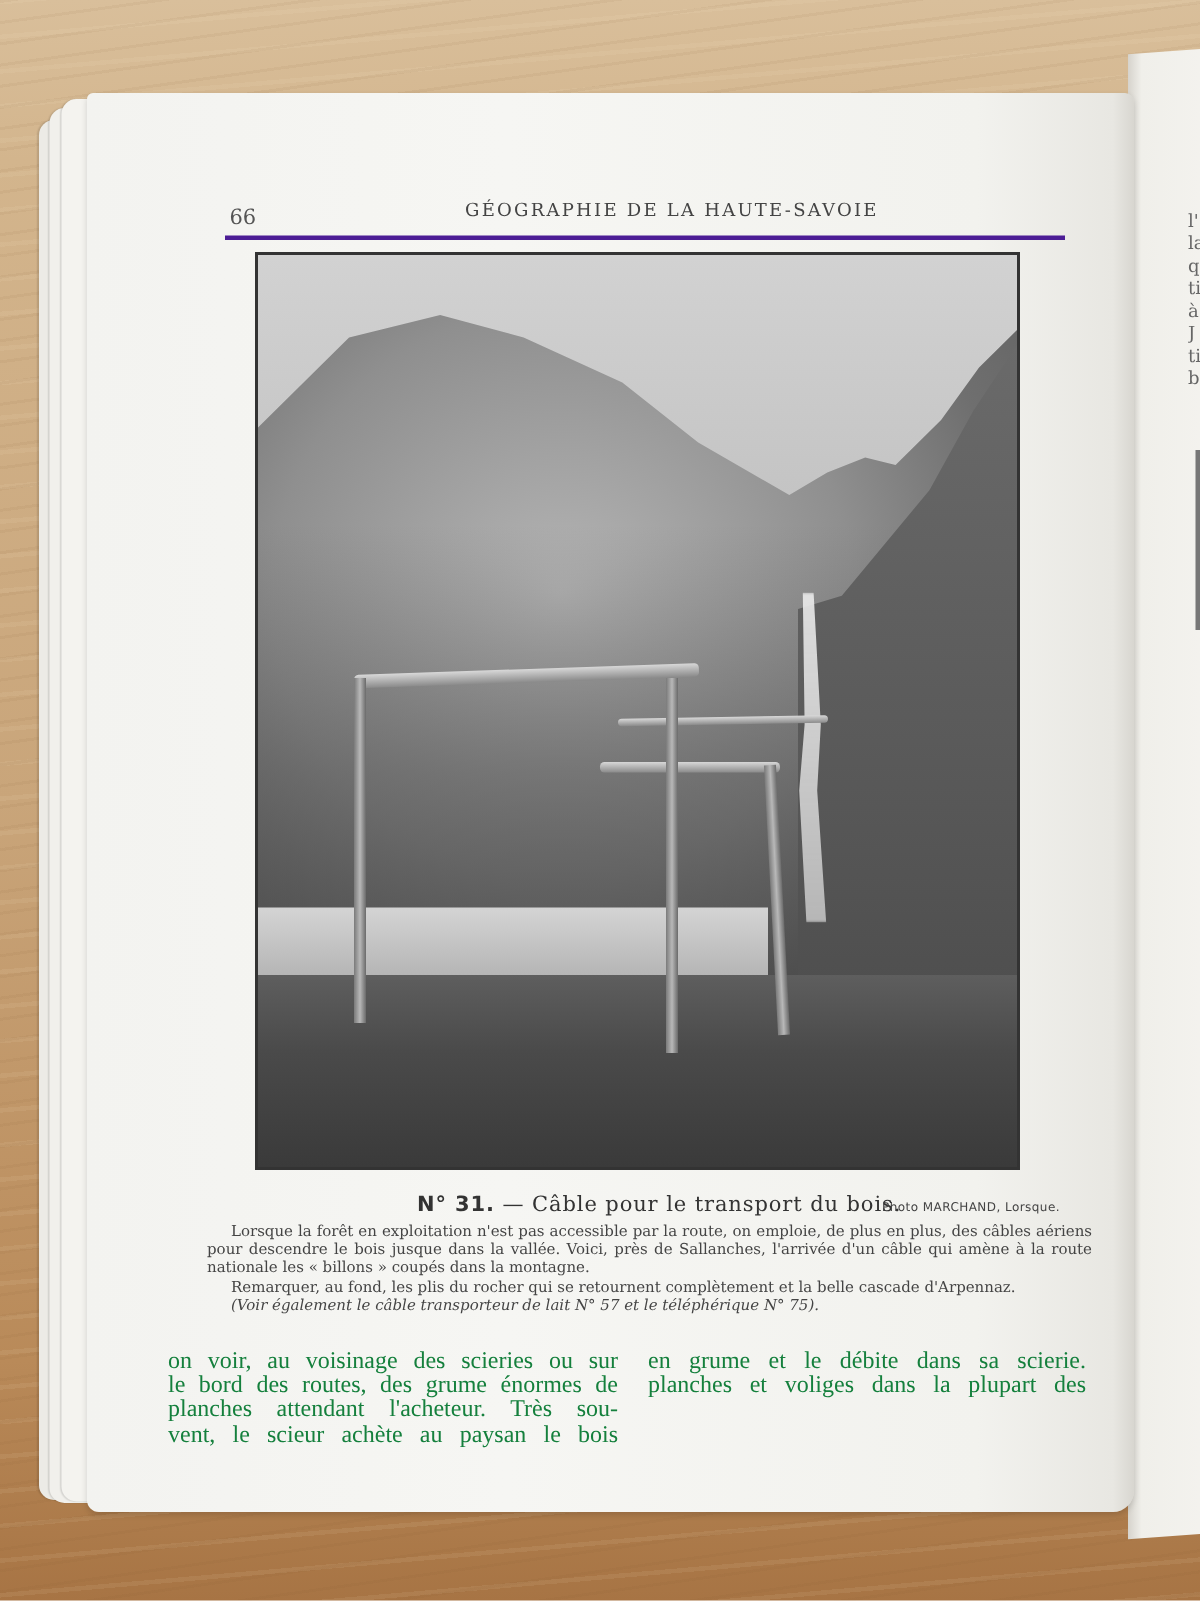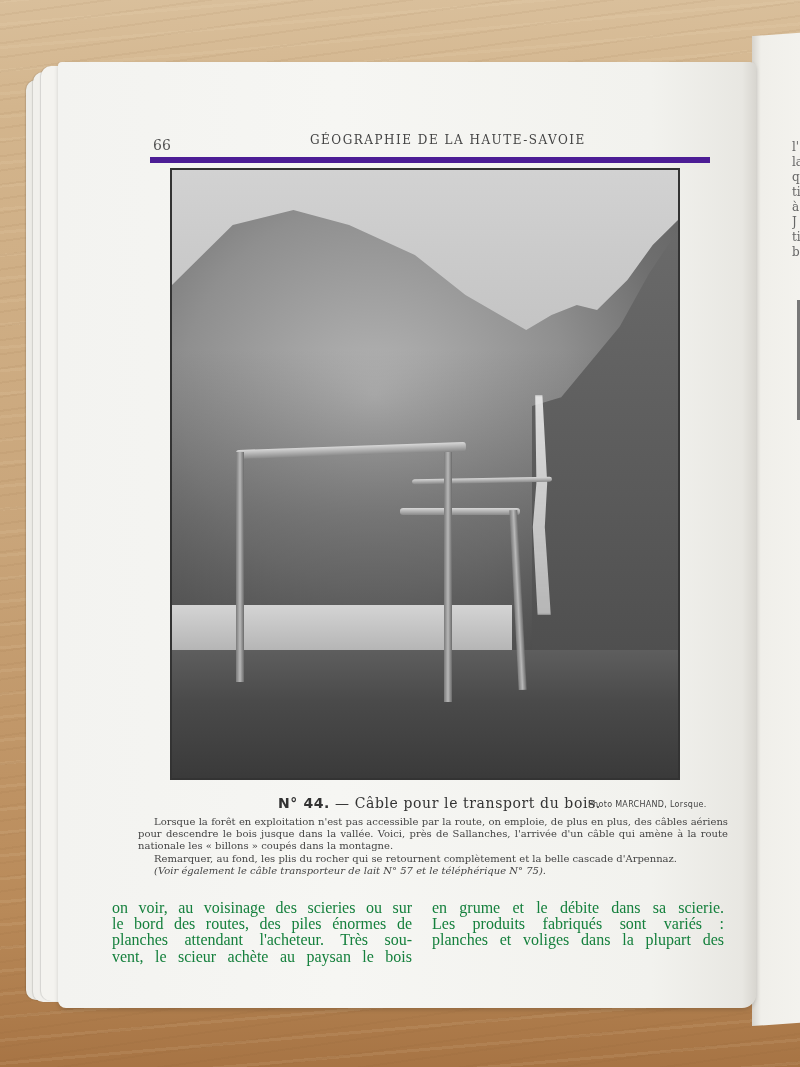--- a/index.html
+++ b/index.html
@@ -36,21 +36,21 @@
     .right-page-text {
       position: absolute; left: 792px; top: 140px; width: 12px;
       font-size: 12px; line-height: 15px; color: #666; font-family: "DejaVu Serif", serif;
       overflow: hidden;
     }
     .right-page-img {
       position: absolute; left: 797px; top: 300px; width: 6px; height: 120px; background: #777;
     }
     .header {
       position: absolute; left: 150px; top: 133px; width: 560px; height: 24px;
-      border-bottom: 6px solid #4c1d95;
+      border-bottom: 3px solid #4c1d95;
     }
     .page-number {
       position: absolute; left: 3px; top: 4px; font-size: 14px; color: #555;
       font-family: "DejaVu Serif", serif;
     }
     .running-title {
       position: absolute; left: 160px; top: 0px; font-size: 12px; letter-spacing: 1.5px; color: #444;
       font-family: "DejaVu Serif", serif;
     }
     .photo {
@@ -143,34 +143,33 @@
   <div class="field"></div>
   <div class="beam" style="left:64px; top:276px; width:230px; height:9px; transform:rotate(-2deg);"></div>
   <div class="beam" style="left:240px; top:308px; width:140px; height:5px; transform:rotate(-1deg);"></div>
   <div class="beam" style="left:228px; top:338px; width:120px; height:7px;"></div>
   <div class="post" style="left:64px; top:282px; width:8px; height:230px;"></div>
   <div class="post" style="left:272px; top:282px; width:8px; height:250px;"></div>
   <div class="post" style="left:342px; top:340px; width:8px; height:180px; transform:rotate(-3deg);"></div>
 </div>
 
 <div class="caption">
-  <span class="num">N° 44.</span><span> — Câble pour le transport du bois.</span>
+  <span class="num">N° 31.</span><span> — Câble pour le transport du bois.</span>
 </div>
 <div class="credit">Photo MARCHAND, Lorsque.</div>
 
 <div class="note">
   <p>Lorsque la forêt en exploitation n'est pas accessible par la route, on emploie, de plus en plus, des câbles aériens pour descendre le bois jusque dans la vallée. Voici, près de Sallanches, l'arrivée d'un câble qui amène à la route nationale les « billons » coupés dans la montagne.</p>
   <p>Remarquer, au fond, les plis du rocher qui se retournent complètement et la belle cascade d'Arpennaz.</p>
   <p class="italic">(Voir également le câble transporteur de lait N° 57 et le téléphérique N° 75).</p>
 </div>
 
 <div class="body-col col-left">
   <div>on voir, au voisinage des scieries ou sur</div>
-  <div>le bord des routes, des piles énormes de</div>
+  <div>le bord des routes, des grume énormes de</div>
   <div>planches attendant l'acheteur. Très sou-</div>
   <div>vent, le scieur achète au paysan le bois</div>
 </div>
 
 <div class="body-col col-right">
   <div>en grume et le débite dans sa scierie.</div>
-  <div>Les produits fabriqués sont variés :</div>
   <div>planches et voliges dans la plupart des</div>
 </div>
 
 </body></html>

